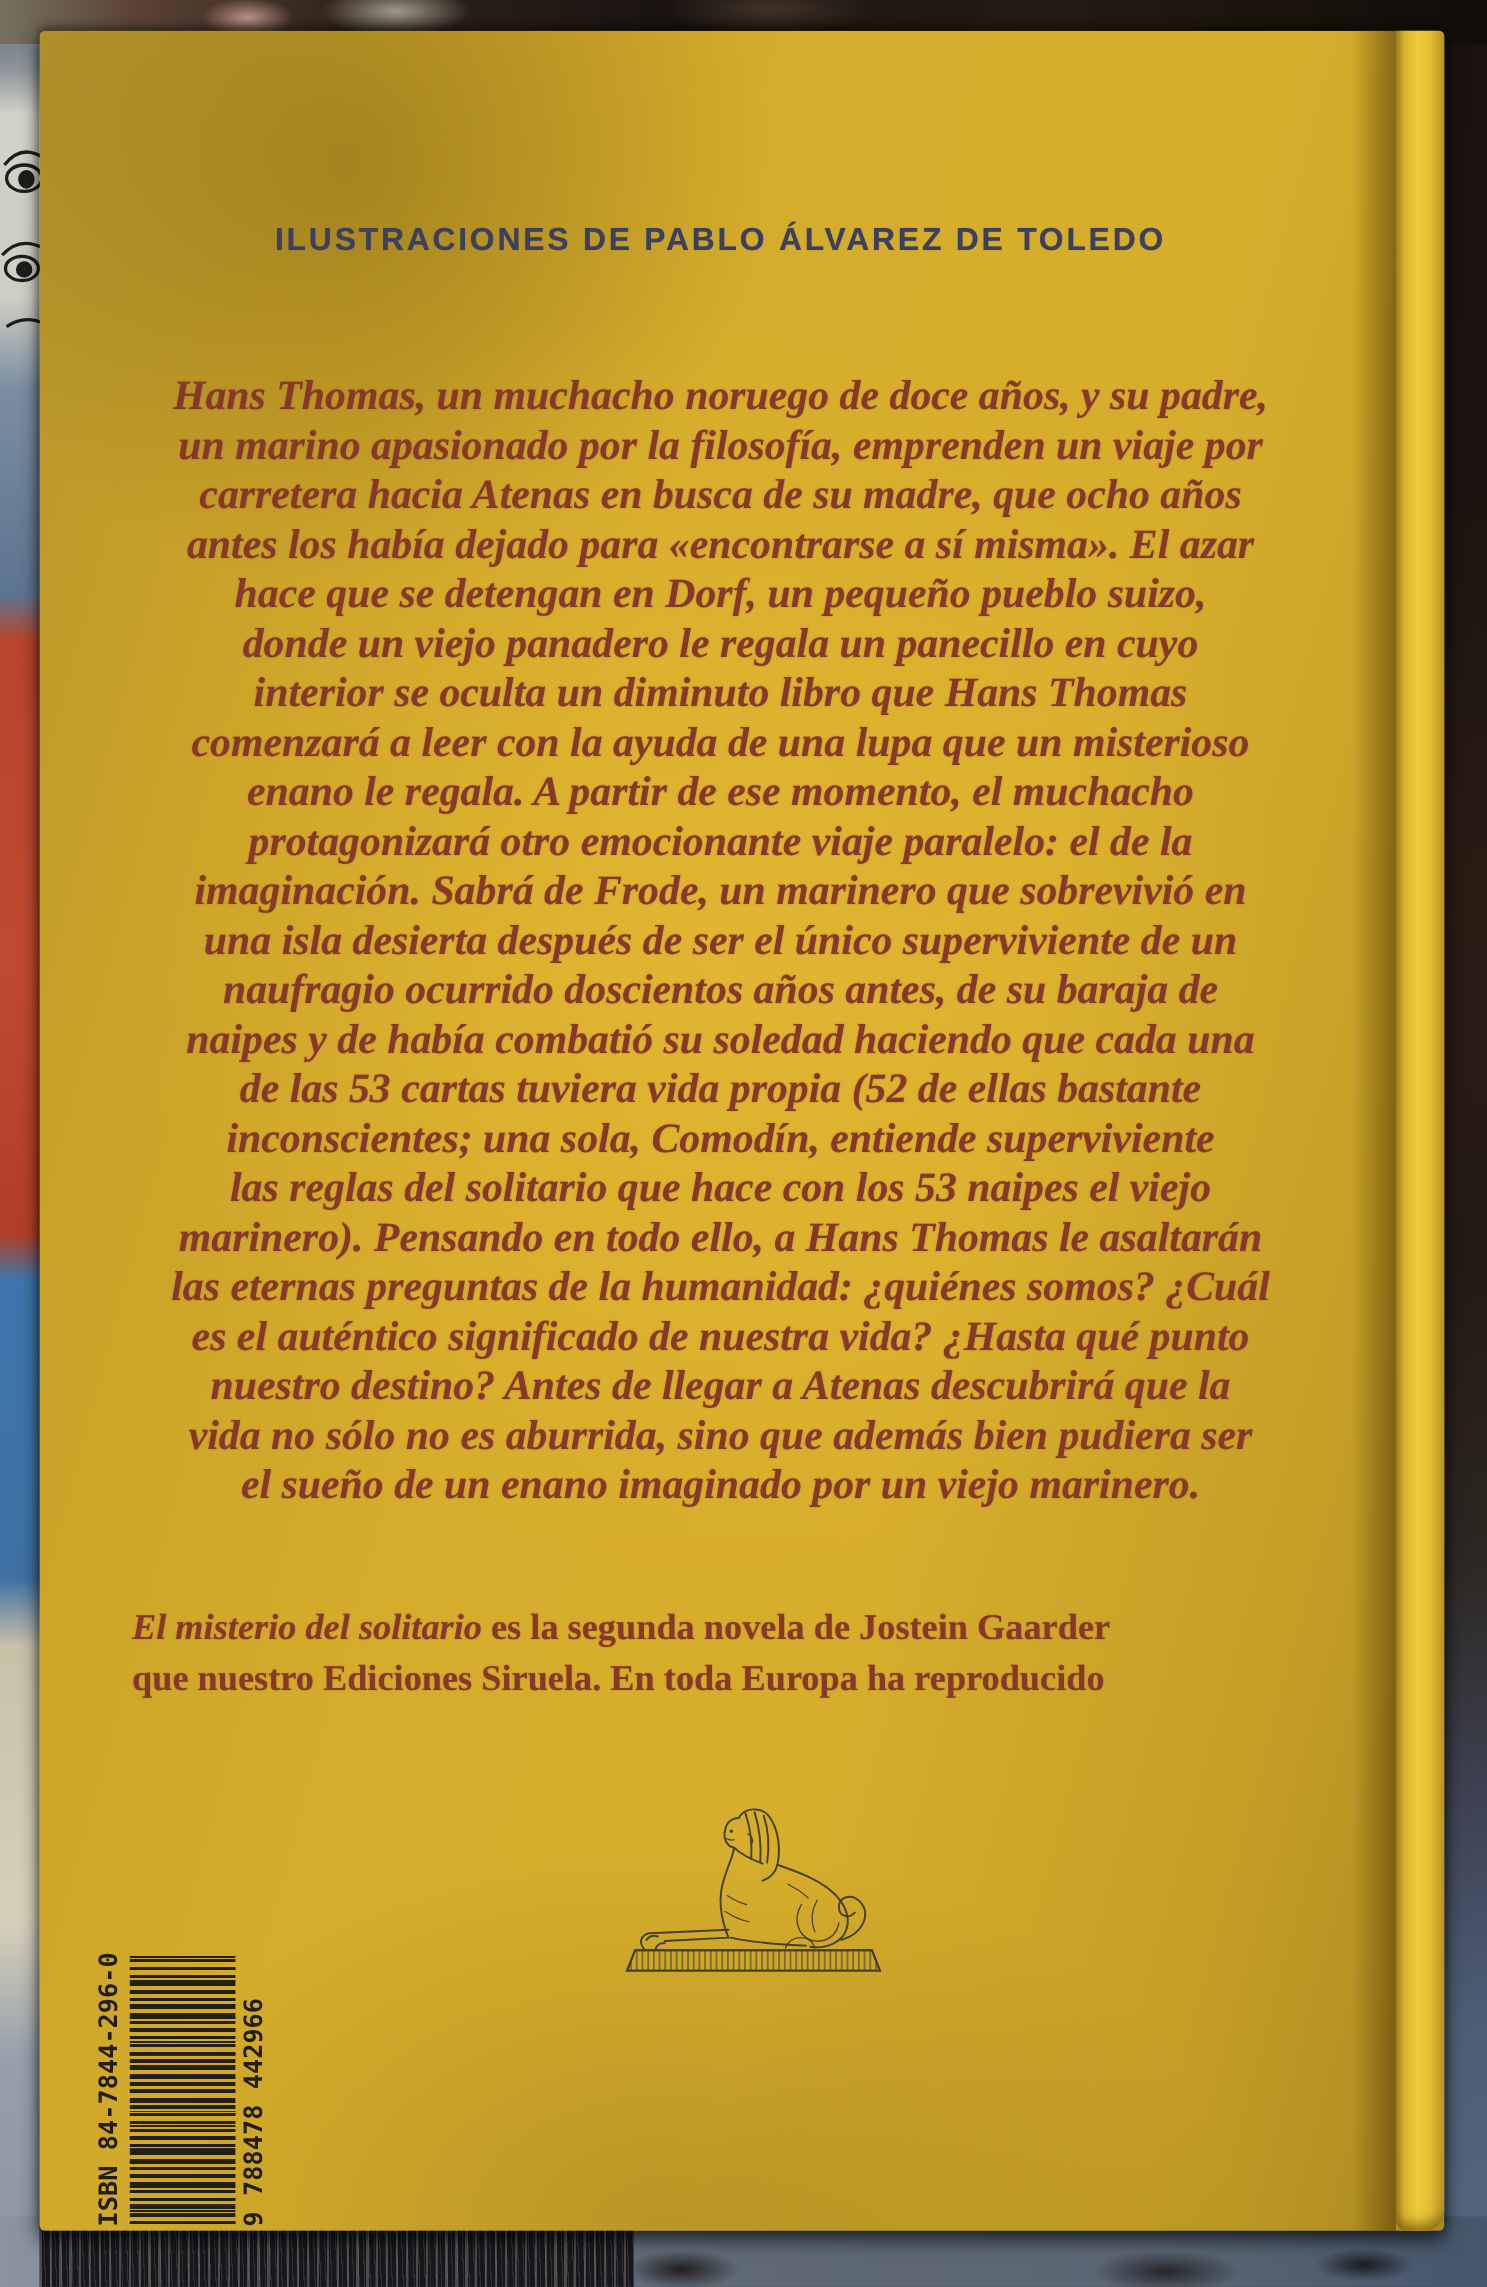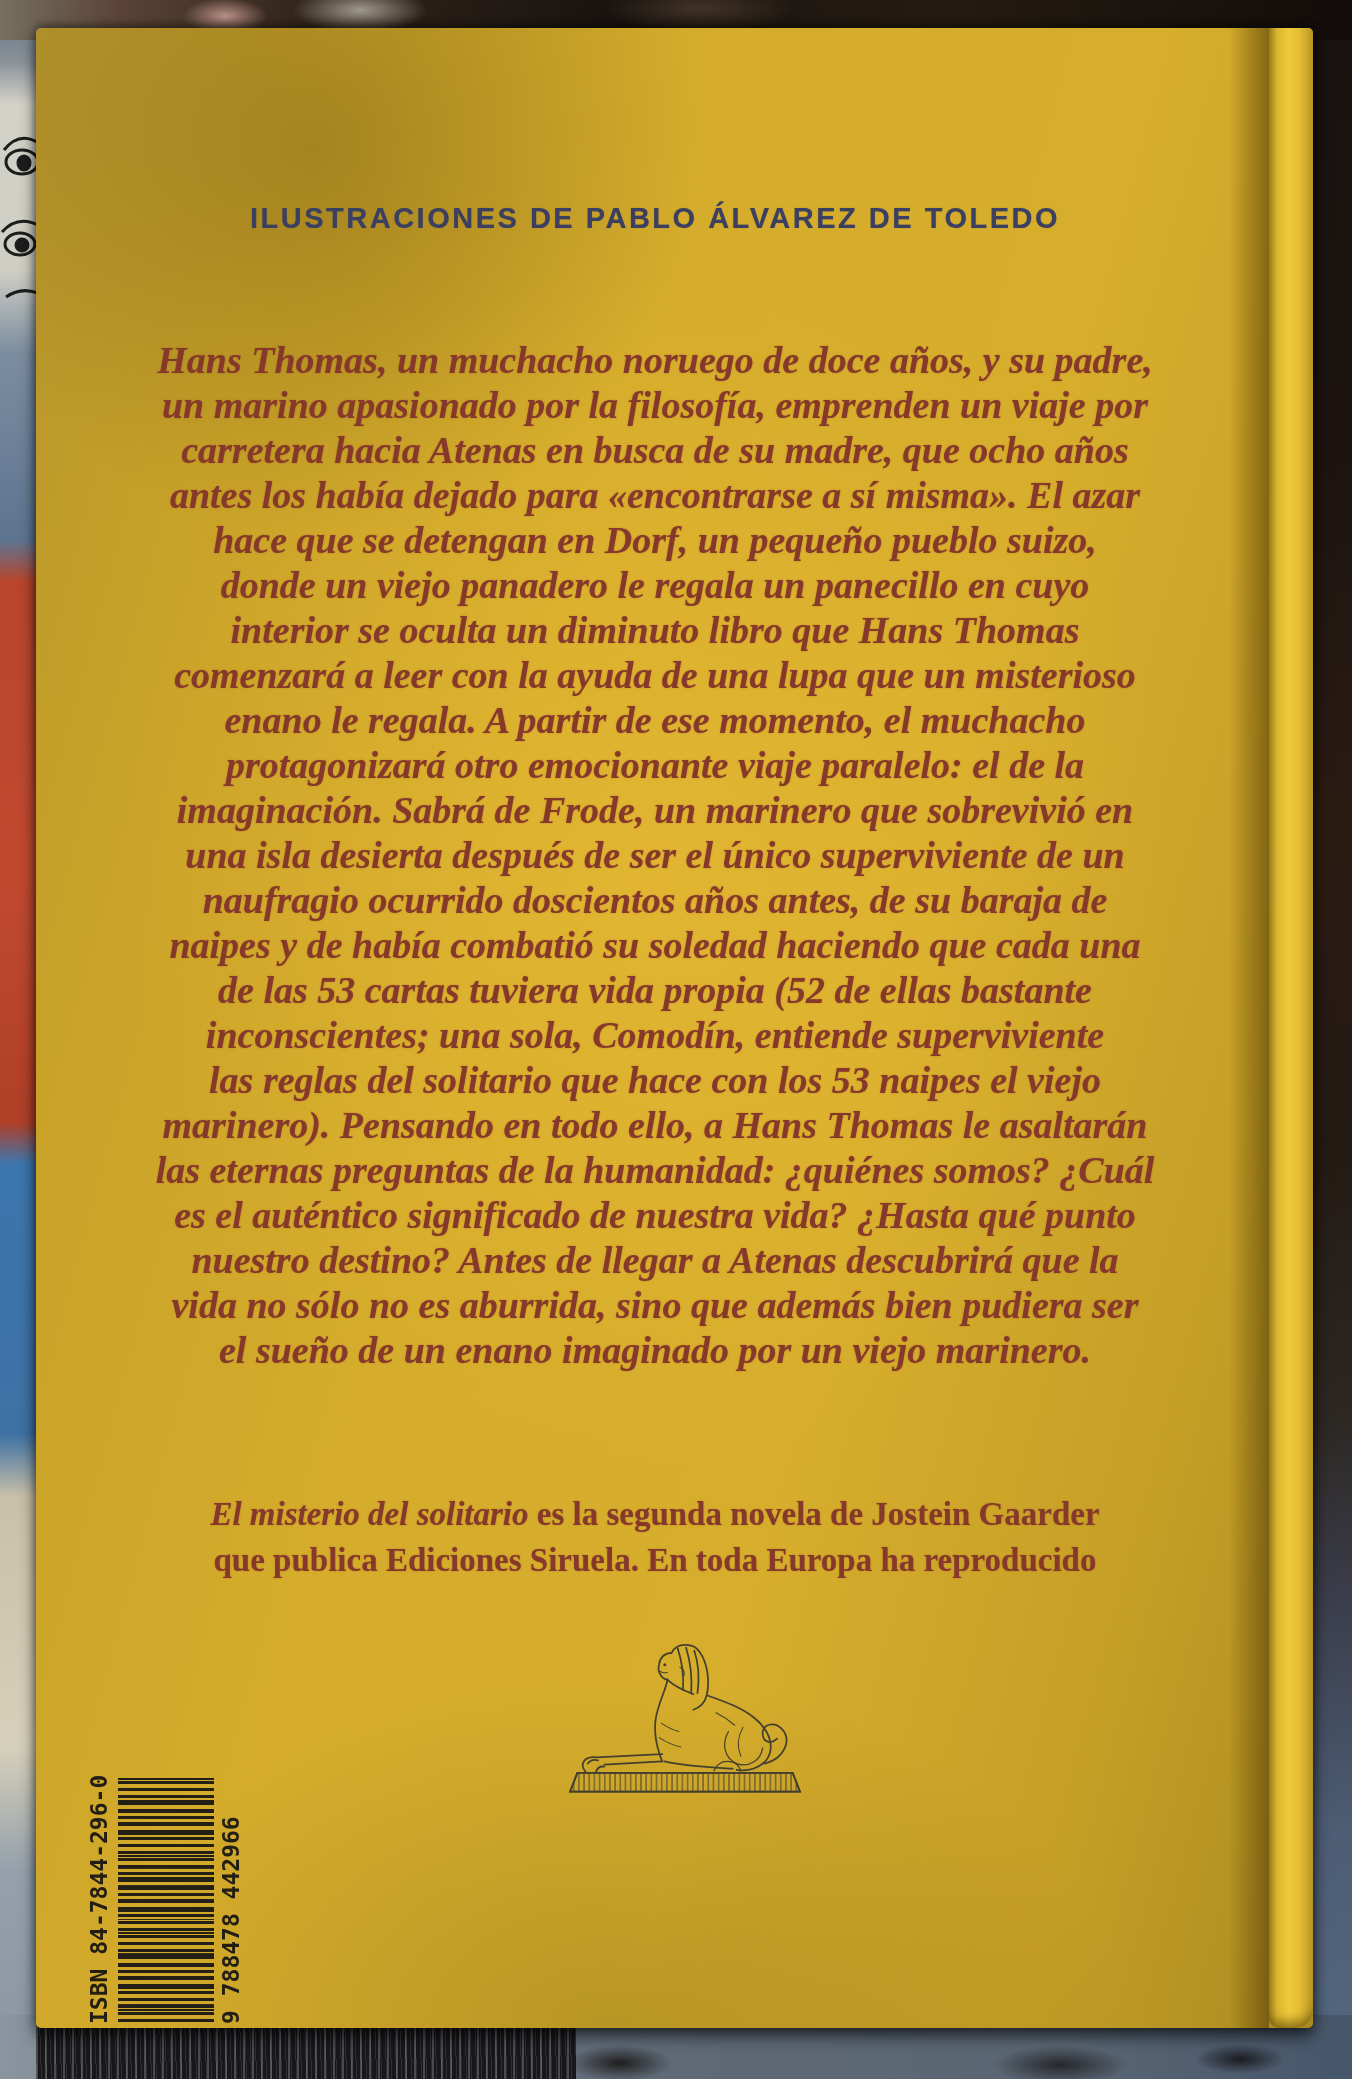--- a/index.html
+++ b/index.html
@@ -84,24 +84,23 @@
   }
   .blurb{
     position:absolute;left:84px;top:310px;width:1070px;
     text-align:center;color:#86392a;
     font-size:38px;line-height:45px;font-weight:bold;
     text-shadow:0 0 1.5px rgba(125,48,32,.45);
     font-style:italic;
   }
   .publisher-note{
     position:absolute;left:84px;top:1429px;width:1070px;
-    text-align:center;color:#86392a;
+    text-align:left;color:#86392a;
     font-size:33px;line-height:46px;font-weight:bold;
     text-shadow:0 0 1.5px rgba(125,48,32,.45);
-    margin-top:34px;
   }
   .publisher-note .it{font-style:italic;}
 
   .sphinx{position:absolute;left:524px;top:1602px;width:250px;height:176px;}
 
   
   .barcode-wrap{position:absolute;left:50px;top:1744px;width:168px;height:252px;}
   .barcode-inner{
     position:absolute;left:0;top:0;width:252px;height:168px;
     transform:translateY(252px) rotate(-90deg);transform-origin:0 0;
@@ -166,21 +165,21 @@
         <div>marinero). Pensando en todo ello, a Hans Thomas le asaltarán</div>
         <div>las eternas preguntas de la humanidad: ¿quiénes somos? ¿Cuál</div>
         <div>es el auténtico significado de nuestra vida? ¿Hasta qué punto</div>
         <div>nuestro destino? Antes de llegar a Atenas descubrirá que la</div>
         <div>vida no sólo no es aburrida, sino que además bien pudiera ser</div>
         <div>el sueño de un enano imaginado por un viejo marinero.</div>
       </div>
 
     <div class="publisher-note">
         <div><span class="it">El misterio del solitario</span><span> es la segunda novela de Jostein Gaarder</span></div>
-        <div><span>que publica Ediciones Siruela. En toda Europa ha reproducido</span></div>
+        <div><span>que nuestro Ediciones Siruela. En toda Europa ha reproducido</span></div>
       </div>
 
     <svg class="sphinx" viewBox="0 0 240 170">
       <defs>
         <pattern id="ph" width="5" height="20" patternUnits="userSpaceOnUse">
           <path d="M2.5 0 V20" stroke="#4a4331" stroke-width="1"></path>
         </pattern>
       </defs>
       <g fill="none" stroke="#45402e" stroke-width="1.7" stroke-linecap="round">
 

